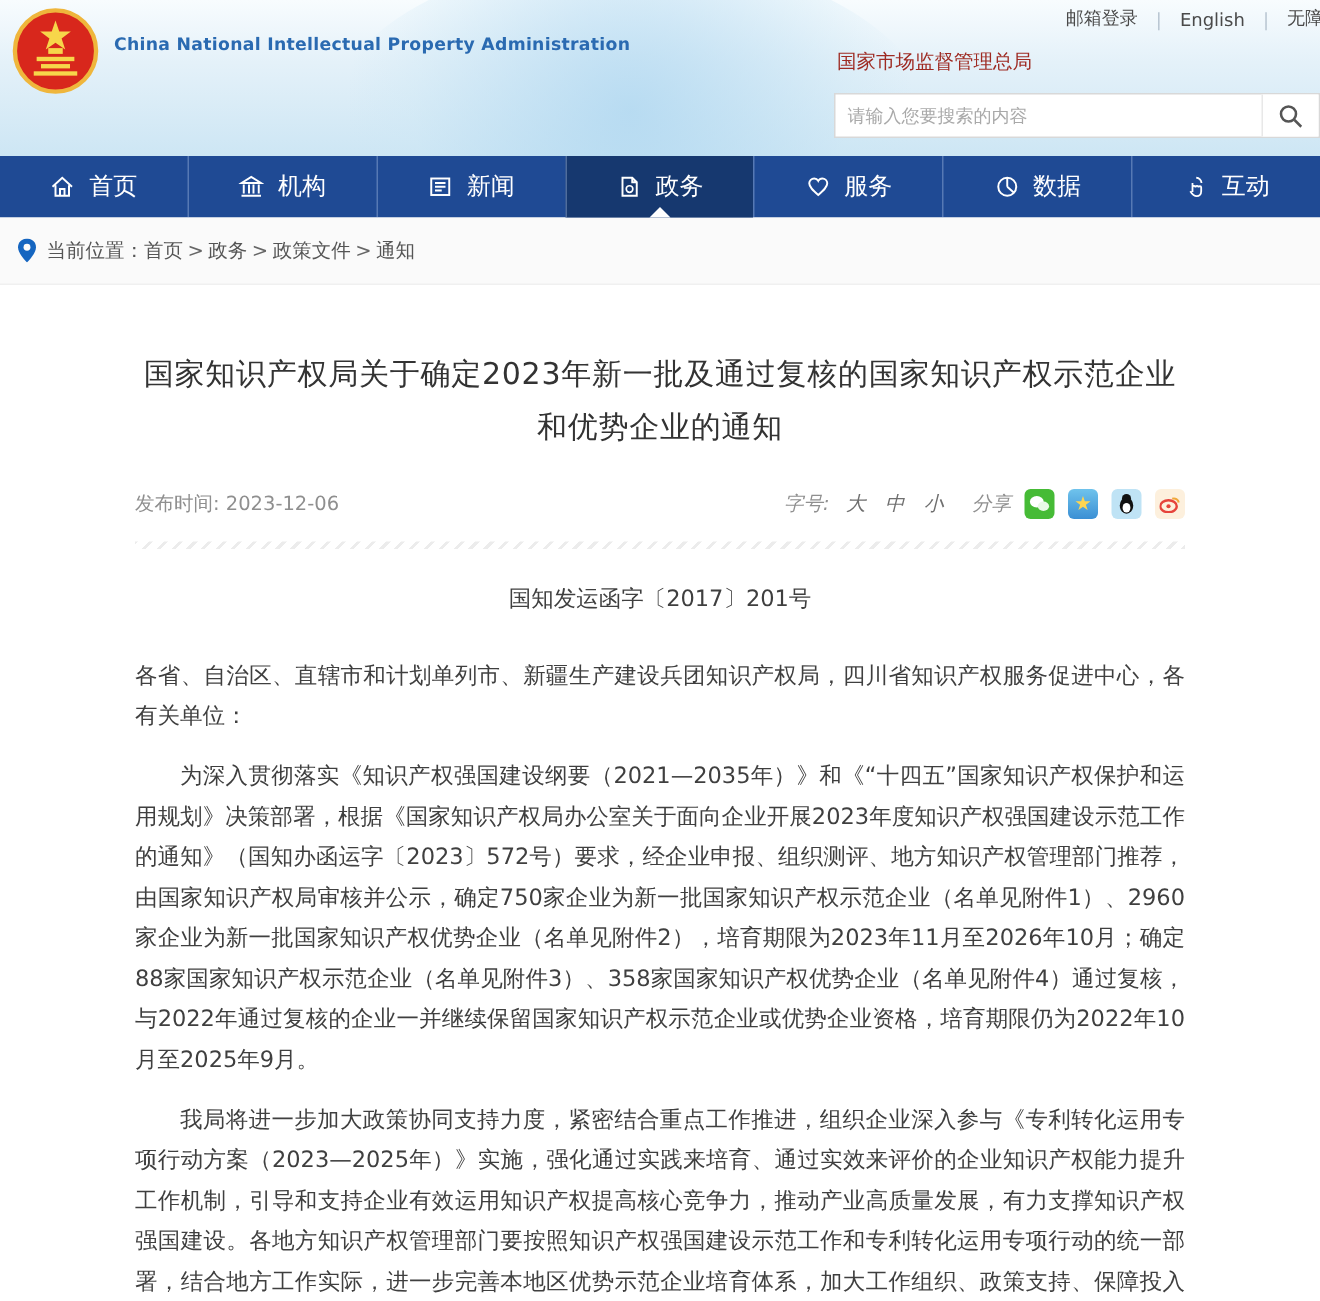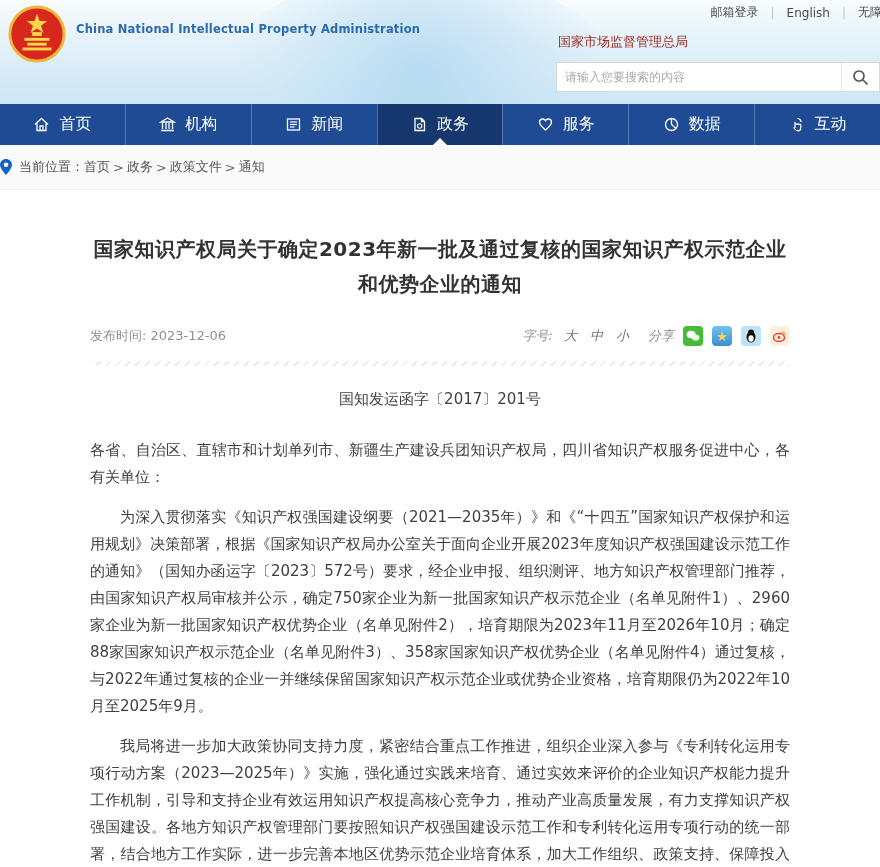--- a/index.html
+++ b/index.html
@@ -38,28 +38,28 @@
   .nav-item:first-child { border-left:none; }
   .nav-item.active { background:#16386f; }
   .nav-item.active::after { content:""; position:absolute; bottom:0; left:50%;
     transform:translateX(-50%); width:0; height:0;
     border-left:7px solid transparent; border-right:7px solid transparent;
     border-bottom:7px solid #fff; }
   .nav-icon { width:17px; height:17px; display:inline-flex; }
 
   
   .breadcrumb-bar { height:45px; background:#fafafa; border-bottom:1px solid #f0f0f0;
-    display:flex; align-items:center; font-size:13px; color:#555; }
+    display:flex; align-items:center; padding-left:12px; font-size:13px; color:#555; }
   .breadcrumb-bar .pin { margin-right:7px; display:inline-flex; }
   .crumb { color:#555; cursor:pointer; }
   .crumb-sep { margin:0 3px; color:#666; }
 
   
   .article { padding:42px 90px 0; background:#fff; }
-  .article-title { width:700px; margin:0 auto; text-align:center; font-weight:700;
+  .article-title { width:700px; margin:0 auto; text-align:center; font-weight:400;
     font-size:20px; line-height:35px; color:#333; letter-spacing:.5px; }
   .meta-row { display:flex; justify-content:space-between; align-items:center;
     margin-top:24px; font-size:13px; color:#999; }
   .meta-left { color:#8f8f8f; }
   .meta-right { display:flex; align-items:center; gap:9px; color:#8f8f8f;font-style:italic; }
   .size-opt { color:#6f6f6f; cursor:pointer; padding:0 2px; }
   .share-label { margin-left:8px; }
   .share-icon { width:20px; height:20px; border-radius:4px; display:inline-flex;
     align-items:center; justify-content:center; cursor:pointer; }
   .share-wechat { background:#46bb36; }

